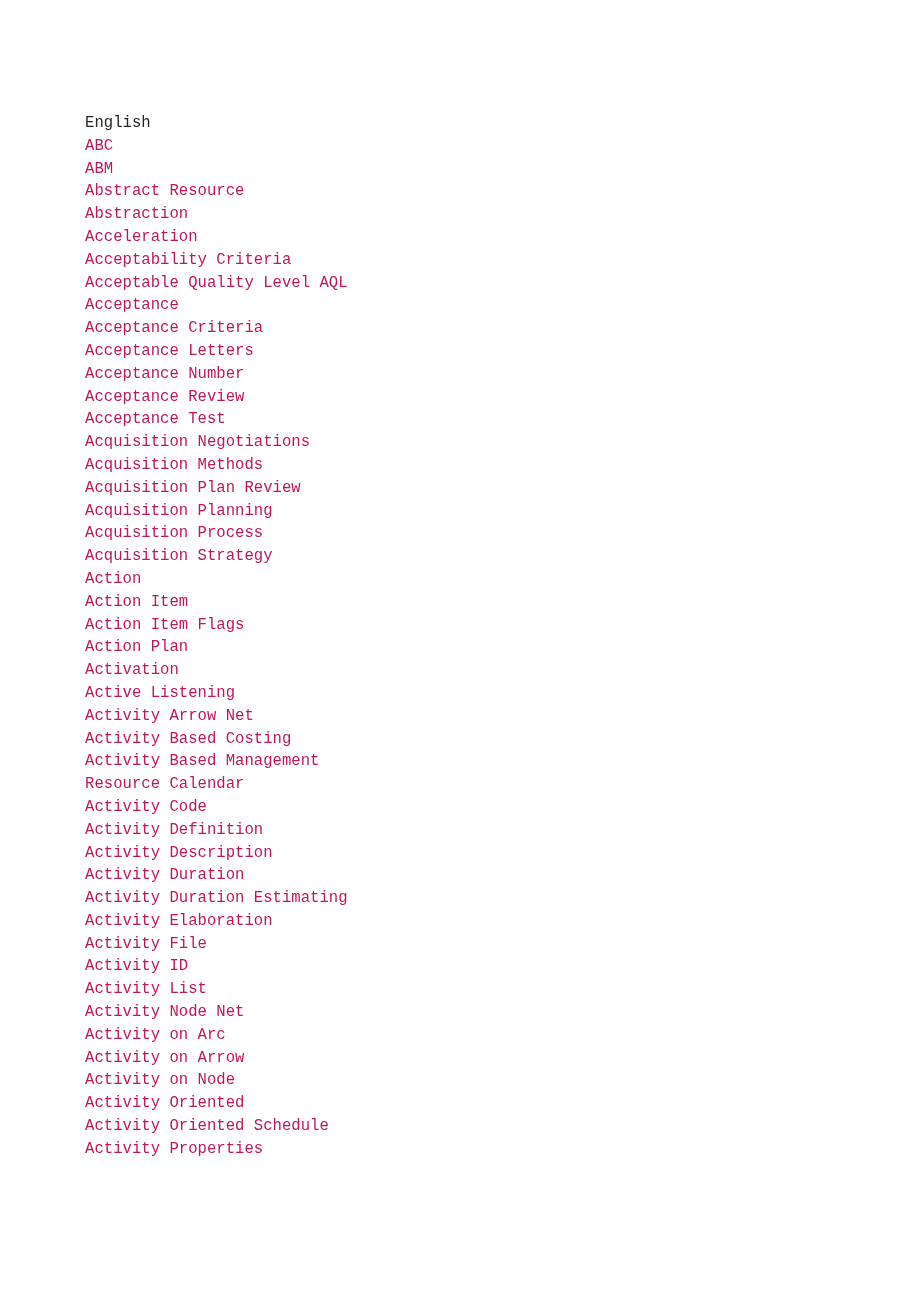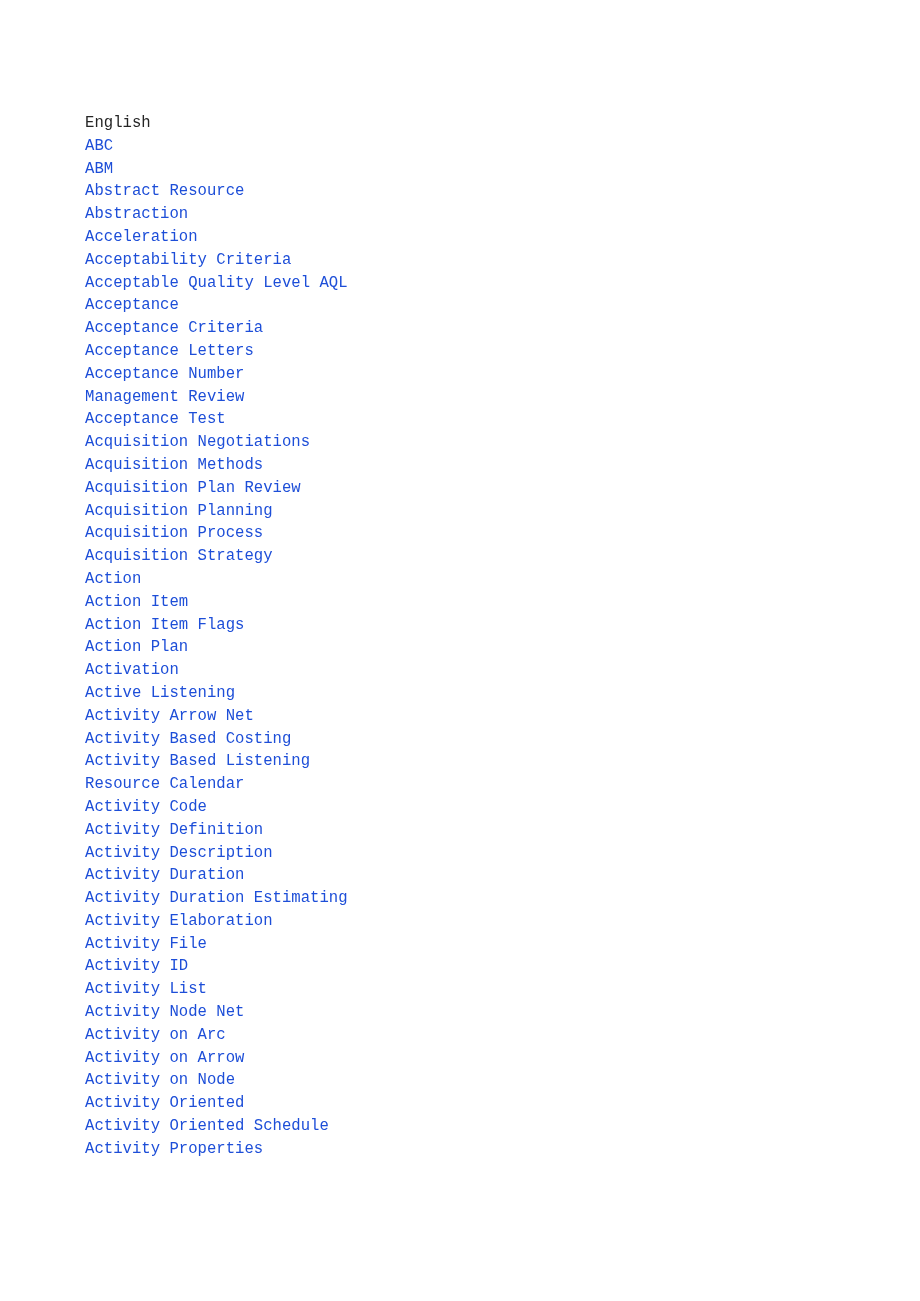--- a/index.html
+++ b/index.html
@@ -34,21 +34,21 @@
   }
 
   #term-list li {
     display: block;
     margin: 0;
     padding: 0;
     font-family: "Liberation Mono", "DejaVu Sans Mono", monospace;
     font-size: 15.6px;
     line-height: 22.8px;
     letter-spacing: 0.02px;
-    color: #1d4ed8;
+    color: #be185d;
     white-space: pre;
     font-weight: 400;
     -webkit-font-smoothing: antialiased;
   }
 
   #term-list li.heading-row {
     color: #252525;
   }
 </style>
 </head>
@@ -61,37 +61,37 @@
       <li>ABM</li>
       <li>Abstract Resource</li>
       <li>Abstraction</li>
       <li>Acceleration</li>
       <li>Acceptability Criteria</li>
       <li>Acceptable Quality Level AQL</li>
       <li>Acceptance</li>
       <li>Acceptance Criteria</li>
       <li>Acceptance Letters</li>
       <li>Acceptance Number</li>
-      <li>Management Review</li>
+      <li>Acceptance Review</li>
       <li>Acceptance Test</li>
       <li>Acquisition Negotiations</li>
       <li>Acquisition Methods</li>
       <li>Acquisition Plan Review</li>
       <li>Acquisition Planning</li>
       <li>Acquisition Process</li>
       <li>Acquisition Strategy</li>
       <li>Action</li>
       <li>Action Item</li>
       <li>Action Item Flags</li>
       <li>Action Plan</li>
       <li>Activation</li>
       <li>Active Listening</li>
       <li>Activity Arrow Net</li>
       <li>Activity Based Costing</li>
-      <li>Activity Based Listening</li>
+      <li>Activity Based Management</li>
       <li>Resource Calendar</li>
       <li>Activity Code</li>
       <li>Activity Definition</li>
       <li>Activity Description</li>
       <li>Activity Duration</li>
       <li>Activity Duration Estimating</li>
       <li>Activity Elaboration</li>
       <li>Activity File</li>
       <li>Activity ID</li>
       <li>Activity List</li>

